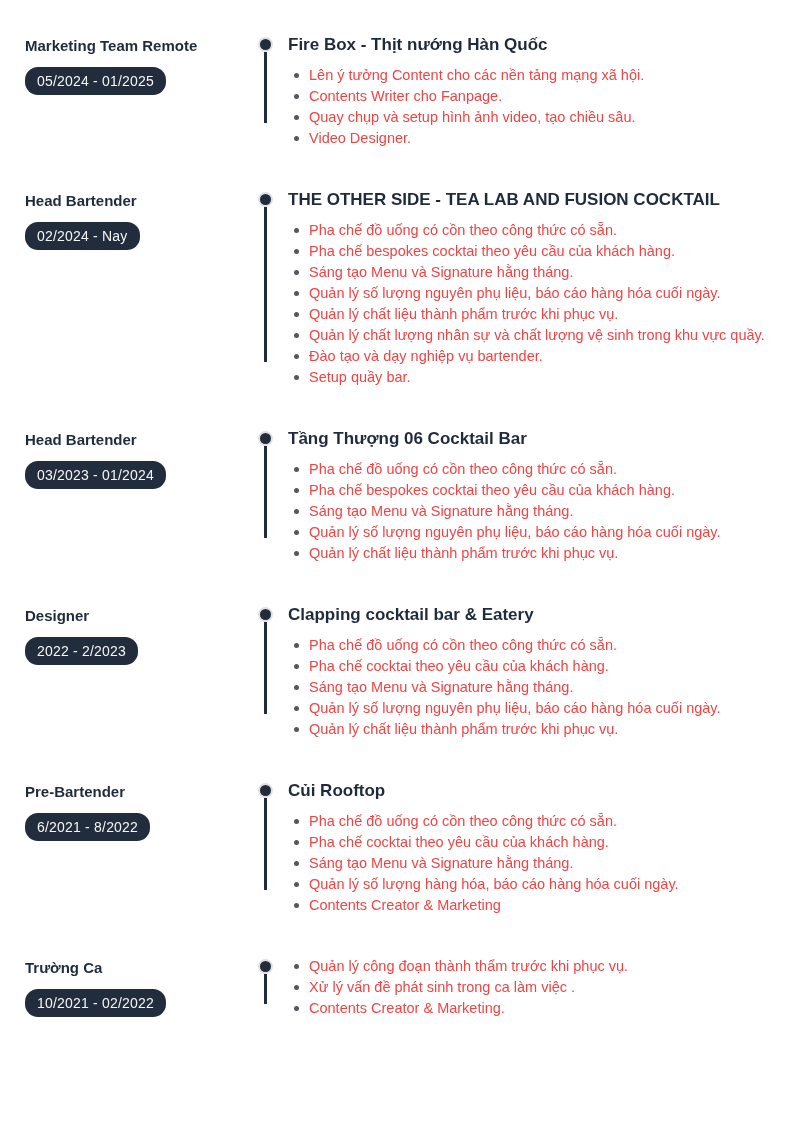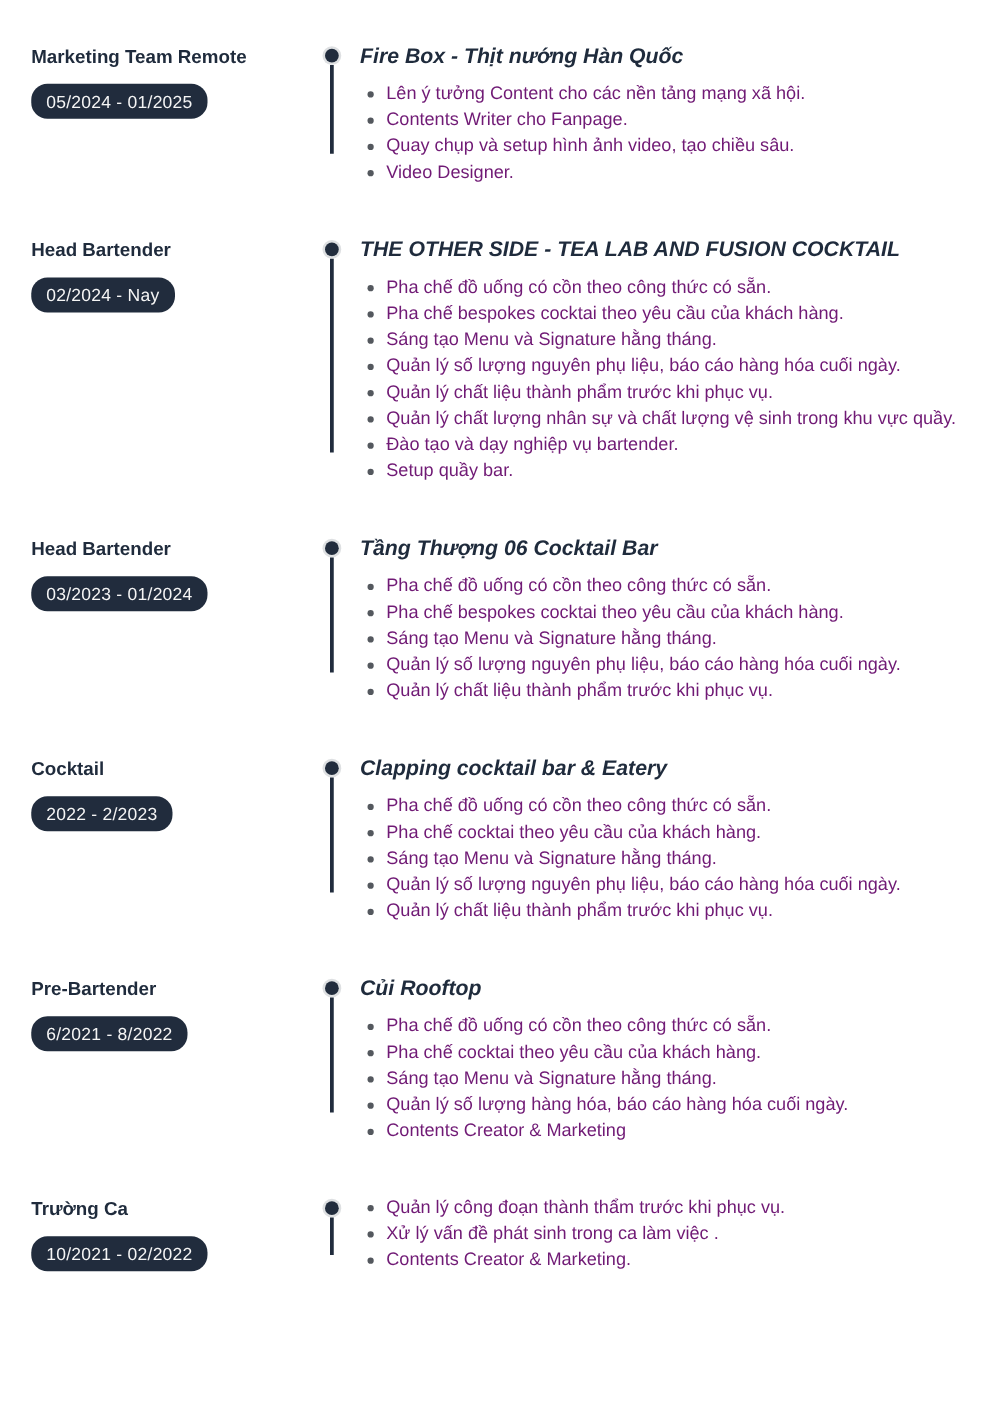--- a/index.html
+++ b/index.html
@@ -62,33 +62,32 @@
     margin-top: 2px;
     min-height: 30px;
   }
   .right-col { grid-column: 4; padding-left: 8px; }
   .company {
     margin: 0 0 9px 0;
     font-size: 17px;
     font-weight: bold;
     color: #1f2b3c;
     line-height: 22px;
-    font-style: italic;
   }
   .bullets {
     margin: 0;
     padding: 0;
     list-style: none;
   }
   .bullet {
     position: relative;
     padding-left: 21px;
     font-size: 14.5px;
     line-height: 21px;
-    color: #701a75;
+    color: #ef4444;
   }
   .bullet::before {
     content: "";
     position: absolute;
     left: 6px;
     top: 8px;
     width: 5px;
     height: 5px;
     border-radius: 50%;
     background: #54585e;
@@ -159,21 +158,21 @@
             <li class="bullet">Pha chế bespokes cocktai theo yêu cầu của khách hàng.</li>
             <li class="bullet">Sáng tạo Menu và Signature hằng tháng.</li>
             <li class="bullet">Quản lý số lượng nguyên phụ liệu, báo cáo hàng hóa cuối ngày.</li>
             <li class="bullet">Quản lý chất liệu thành phẩm trước khi phục vụ.</li>
           </ul>
     </div>
   </section>
 
   <section class="entry">
     <div class="left-col">
-      <div class="role">Cocktail</div>
+      <div class="role">Designer</div>
       <span class="date-badge">2022 - 2/2023</span>
     </div>
     <div class="timeline-col">
       <span class="dot"></span>
       <span class="line"></span>
     </div>
     <div class="right-col">
       <h2 class="company">Clapping cocktail bar &amp; Eatery</h2>
       <ul class="bullets">
             <li class="bullet">Pha chế đồ uống có cồn theo công thức có sẵn.</li>

